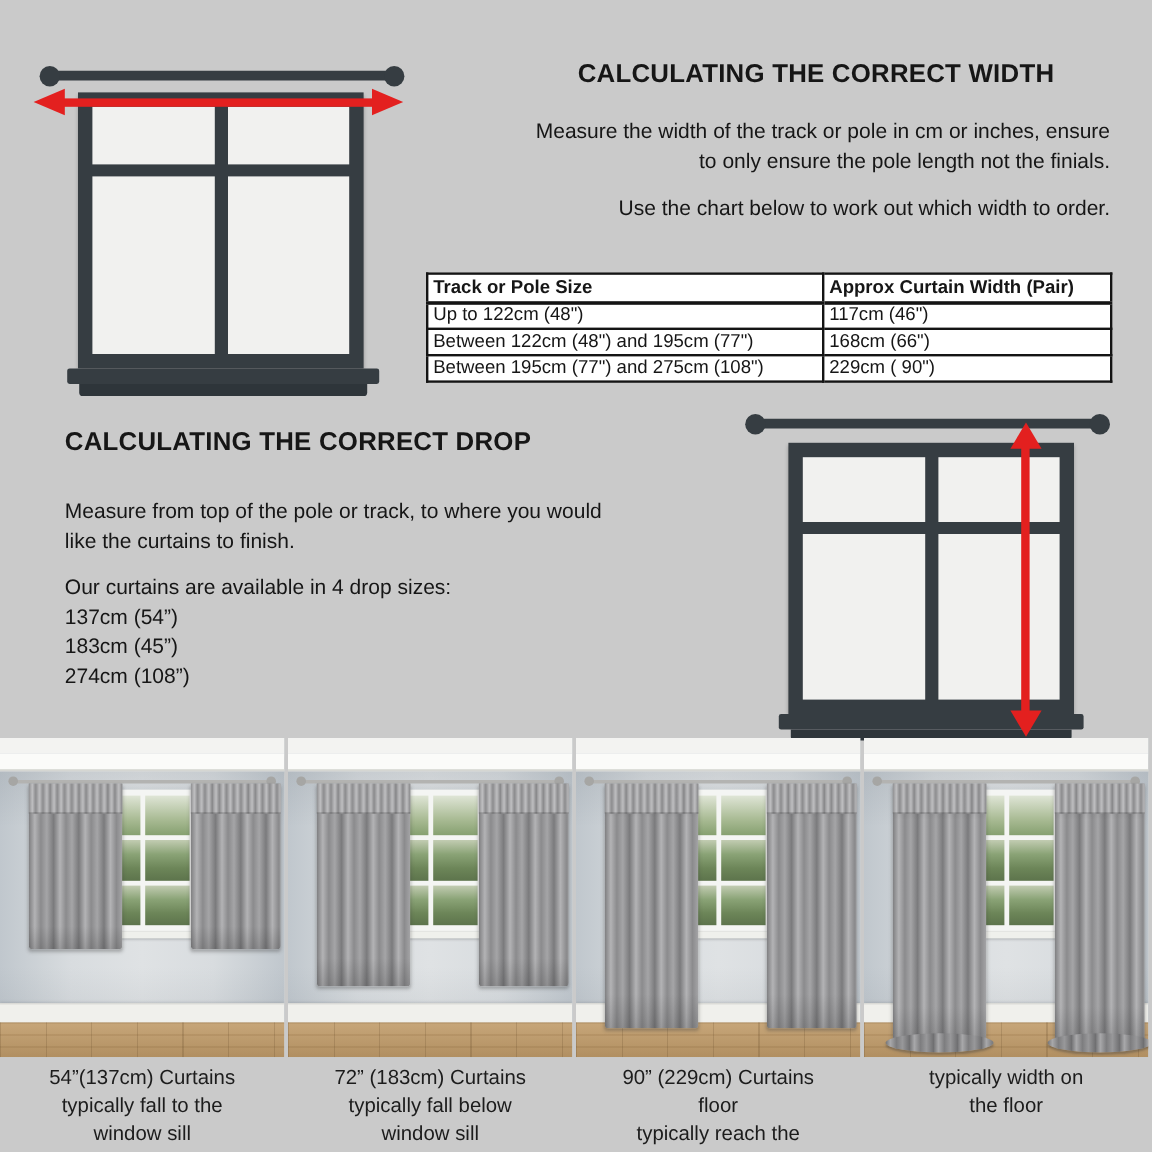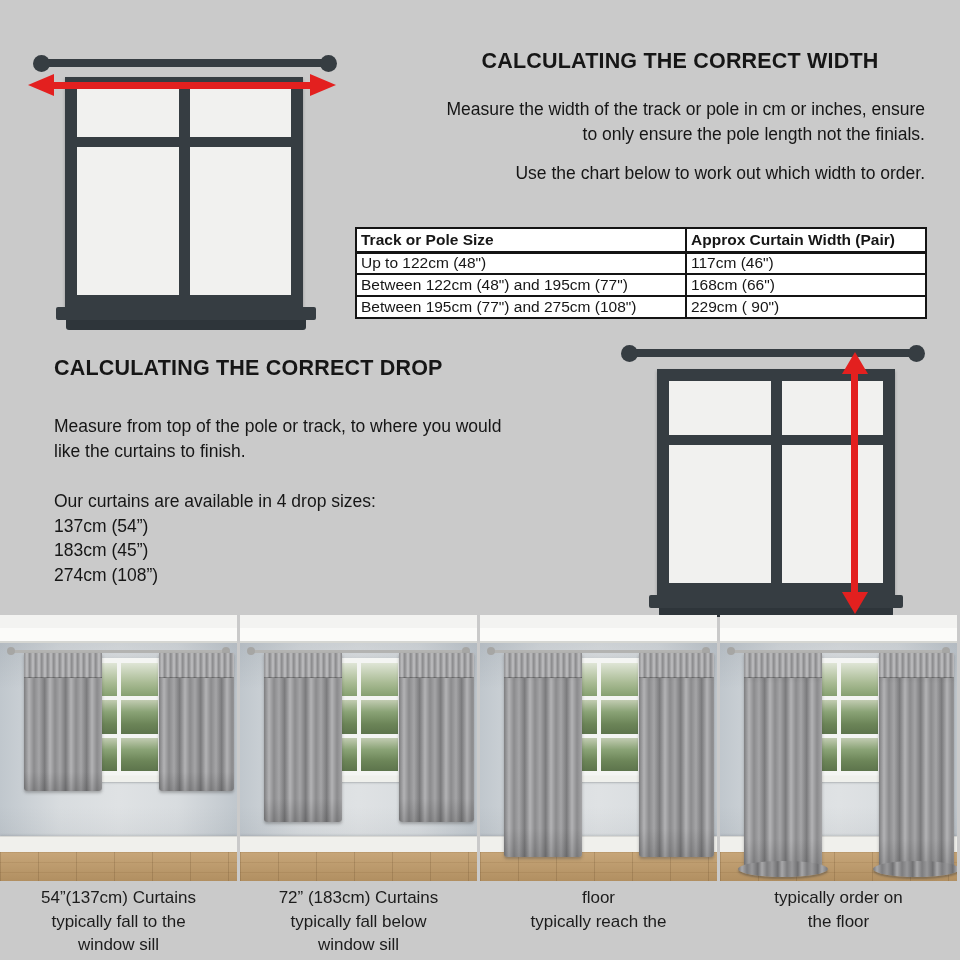--- a/index.html
+++ b/index.html
@@ -130,21 +130,21 @@
   <div class="abs sill-base" style="left:66px; top:320px; width:240px; height:10px;"></div>
 </div>
 
 <div class="abs big-title" style="left:54px; top:356px;">CALCULATING THE CORRECT DROP</div>
 
 <div class="abs para" style="left:54px; top:402px; width:560px;margin-top:12px;">
   <div>Measure from top of the pole or track, to where you would</div>
   <div>like the curtains to finish.</div>
 </div>
 
-<div class="abs para" style="left:54px; top:489px; width:560px; line-height:24.5px;">
+<div class="abs para" style="left:54px; top:477px; width:560px; line-height:24.5px;">
   <div>Our curtains are available in 4 drop sizes:</div>
   <div>137cm (54”)</div>
   <div>183cm (45”)</div>
   <div>274cm (108”)</div>
 </div>
 
 <div>
   <div class="abs pole-bar" style="left:630px; top:349px; width:286px;"></div>
   <div class="abs finial" style="left:621px; top:345px;"></div>
   <div class="abs finial" style="left:908px; top:345px;"></div>
@@ -263,19 +263,20 @@
   <div>54”(137cm) Curtains</div>
   <div>typically fall to the</div>
   <div>window sill</div>
 </div>
 <div class="caption" style="left:240px;">
   <div>72” (183cm) Curtains</div>
   <div>typically fall below</div>
   <div>window sill</div>
 </div>
 <div class="caption" style="left:480px;">
+  <div>90” (229cm) Curtains</div>
   <div>floor</div>
   <div>typically reach the</div>
 </div>
 <div class="caption" style="left:720px;">
-  <div>typically order on</div>
+  <div>typically width on</div>
   <div>the floor</div>
 </div>
 
 </body></html>

